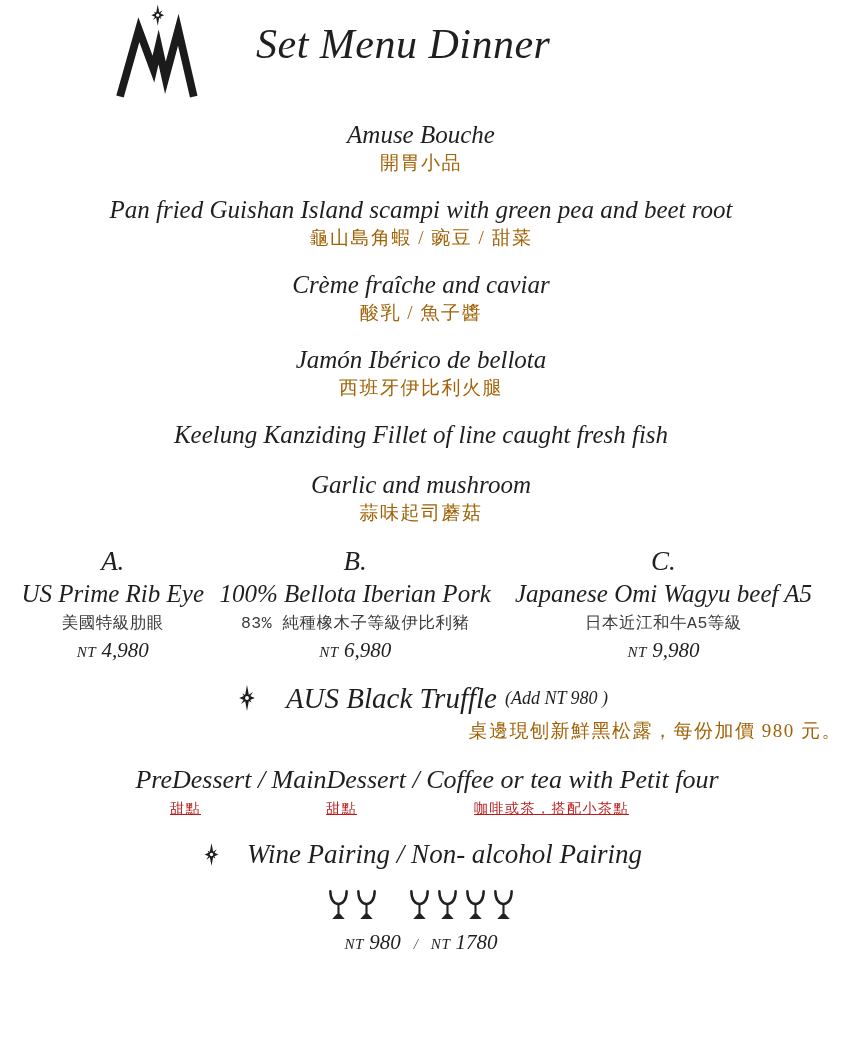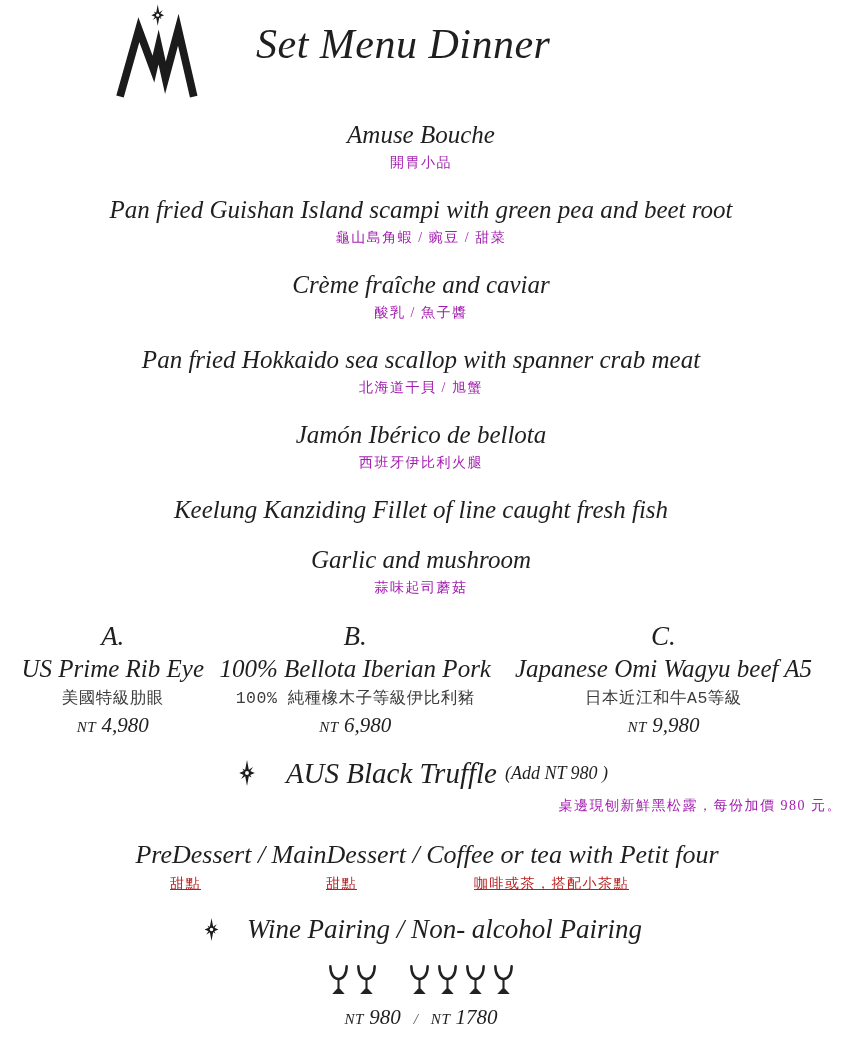--- a/index.html
+++ b/index.html
@@ -15,21 +15,21 @@
   .logo { position:absolute; left:110px; top:4px; }
   .title {
     position:absolute; left:256px; top:20px;
     font-size:42px; font-style:italic; letter-spacing:0.5px;
     white-space:nowrap;
   }
   
   .menu { position:absolute; top:120px; left:0; width:842px; text-align:center; }
   .course { margin-bottom:20px; }
   .en { font-size:25px; font-style:italic; line-height:30px; white-space:nowrap; }
-  .zh { font-size:14px; line-height:25px; color:#a21caf; letter-spacing:1.5px; }
+  .zh { font-size:19px; line-height:25px; color:#a16207; letter-spacing:1.5px; }
   
   .mains { display:flex; width:822px; margin:3px auto 14px auto; }
   .main-col { text-align:center; }
   .main-col.a { width:25%; }
   .main-col.b { width:34%; }
   .main-col.c { width:41%; }
   .main-label { font-size:27px; font-style:italic; line-height:32px; }
   .main-name  { font-size:25px; font-style:italic; line-height:34px; white-space:nowrap; }
   .main-zh    { font-size:16.5px; line-height:25px; color:#3c3c3c; letter-spacing:0.5px;font-family:Liberation Mono, monospace; }
   .main-price { font-size:21px; font-style:italic; line-height:28px; }
@@ -83,24 +83,20 @@
     </div>
     <div class="course">
       <div class="en">Pan fried Guishan Island scampi with green pea and beet root</div>
       <div class="zh">龜山島角蝦 / 豌豆 / 甜菜</div>
     </div>
     <div class="course">
       <div class="en">Crème fraîche and caviar</div>
       <div class="zh">酸乳 / 魚子醬</div>
     </div>
     <div class="course">
-      <div class="en">Pan fried Hokkaido sea scallop with spanner crab meat</div>
-      <div class="zh">北海道干貝 / 旭蟹</div>
-    </div>
-    <div class="course">
       <div class="en">Jamón Ibérico de bellota</div>
       <div class="zh">西班牙伊比利火腿</div>
     </div>
     <div class="course">
       <div class="en">Keelung Kanziding Fillet of line caught fresh fish</div>
     </div>
     <div class="course">
       <div class="en">Garlic and mushroom</div>
       <div class="zh">蒜味起司蘑菇</div>
     </div>
@@ -111,21 +107,21 @@
         <div class="main-name">US Prime Rib Eye</div>
         <div class="main-zh">美國特級肋眼</div>
         <div class="main-price">
           <span class="cur">NT</span>
           <span>4,980</span>
         </div>
       </div>
       <div class="main-col b">
         <div class="main-label">B.</div>
         <div class="main-name">100% Bellota Iberian Pork</div>
-        <div class="main-zh">100% 純種橡木子等級伊比利豬</div>
+        <div class="main-zh">83% 純種橡木子等級伊比利豬</div>
         <div class="main-price">
           <span class="cur">NT</span>
           <span>6,980</span>
         </div>
       </div>
       <div class="main-col c">
         <div class="main-label">C.</div>
         <div class="main-name">Japanese Omi Wagyu beef A5</div>
         <div class="main-zh">日本近江和牛A5等級</div>
         <div class="main-price">

